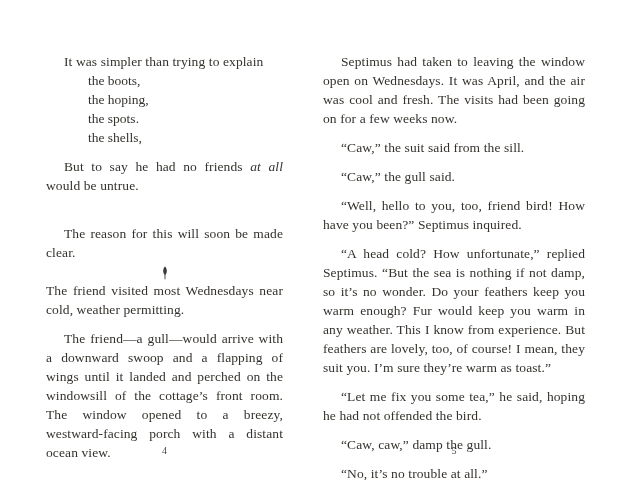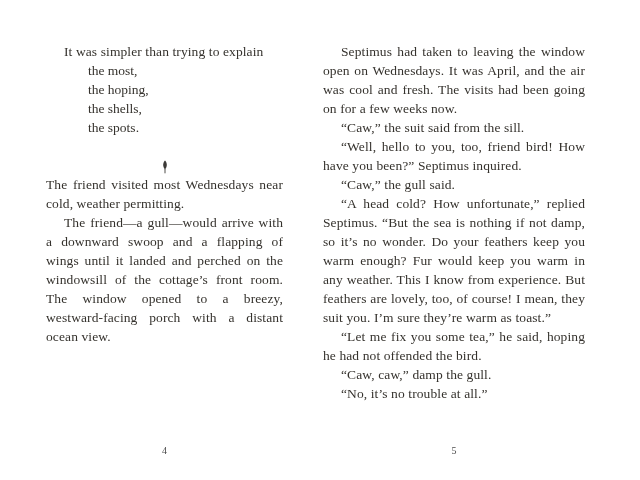--- a/index.html
+++ b/index.html
@@ -18,21 +18,21 @@
     font-size: 13.5px;
     line-height: 19px;
   }
   .page-left  { left: 46px;  width: 237px; }
   .page-right { left: 323px; width: 262px; }
   .para {
     margin: 0;
     text-align: justify;
     letter-spacing: 0.1px;
   }
-  .para.indent { text-indent: 18px; }
+  .para.indent { text-indent: 18px; margin-top: 10px; }
   .verse-line { padding-left: 42px; }
   .spacer { height: 19px; }
   .ornament {
     height: 19px;
     line-height: 19px;
     text-align: center;
   }
   .ornament svg { vertical-align: middle; }
   i { font-style: italic; }
   .pagenum {
@@ -48,42 +48,44 @@
 </style>
 </head>
 <body style="background: rgb(255, 255, 255); color: rgb(53, 50, 45);">
 
 <div class="spread">
 
   <div class="page page-left">
     <div class="text-block" id="left-blocks">
         <p class="para indent"><span>It was simpler than trying to explain</span></p>
         <div class="verse">
-          <div class="verse-line">the most,</div>
+          <div class="verse-line">the boots,</div>
           <div class="verse-line">the hoping,</div>
+          <div class="verse-line">the spots.</div>
           <div class="verse-line">the shells,</div>
-          <div class="verse-line">the spots.</div>
         </div>
+        <p class="para indent"><span>But to say he had no friends </span><i>at all</i><span> would be untrue.</span></p>
         <div class="spacer"></div>
+        <p class="para indent"><span>The reason for this will soon be made clear.</span></p>
         <div class="ornament"><svg width="8" height="14" viewBox="0 0 8 14">
             <path d="M4 0.5 C6.1 2.6 6.7 6.1 4 9.6 C1.3 6.1 1.9 2.6 4 0.5 Z" fill="#3c3a37"></path>
             <rect x="3.55" y="9" width="0.9" height="4.3" fill="#3c3a37"></rect>
           </svg></div>
         <p class="para"><span>The friend visited most Wednesdays near cold, weather permitting.</span></p>
         <p class="para indent"><span>The friend—a gull—would arrive with a downward swoop and a flapping of wings until it landed and perched on the windowsill of the cottage’s front room. The window opened to a breezy, westward-facing porch with a distant ocean view.</span></p>
       </div>
     <div class="pagenum">4</div>
   </div>
 
   <div class="page page-right">
     <div class="text-block" id="right-blocks">
         <p class="para indent"><span>Septimus had taken to leaving the window open on Wednesdays. It was April, and the air was cool and fresh. The visits had been going on for a few weeks now.</span></p>
         <p class="para indent"><span>“Caw,” the suit said from the sill.</span></p>
+        <p class="para indent"><span>“Caw,” the gull said.</span></p>
         <p class="para indent"><span>“Well, hello to you, too, friend bird! How have you been?” Septimus inquired.</span></p>
-        <p class="para indent"><span>“Caw,” the gull said.</span></p>
         <p class="para indent"><span>“A head cold? How unfortunate,” replied Septimus. “But the sea is nothing if not damp, so it’s no wonder. Do your feathers keep you warm enough? Fur would keep you warm in any weather. This I know from experience. But feathers are lovely, too, of course! I mean, they suit you. I’m sure they’re warm as toast.”</span></p>
         <p class="para indent"><span>“Let me fix you some tea,” he said, hoping he had not offended the bird.</span></p>
         <p class="para indent"><span>“Caw, caw,” damp the gull.</span></p>
         <p class="para indent"><span>“No, it’s no trouble at all.”</span></p>
       </div>
     <div class="pagenum">5</div>
   </div>
 
 </div>
 

